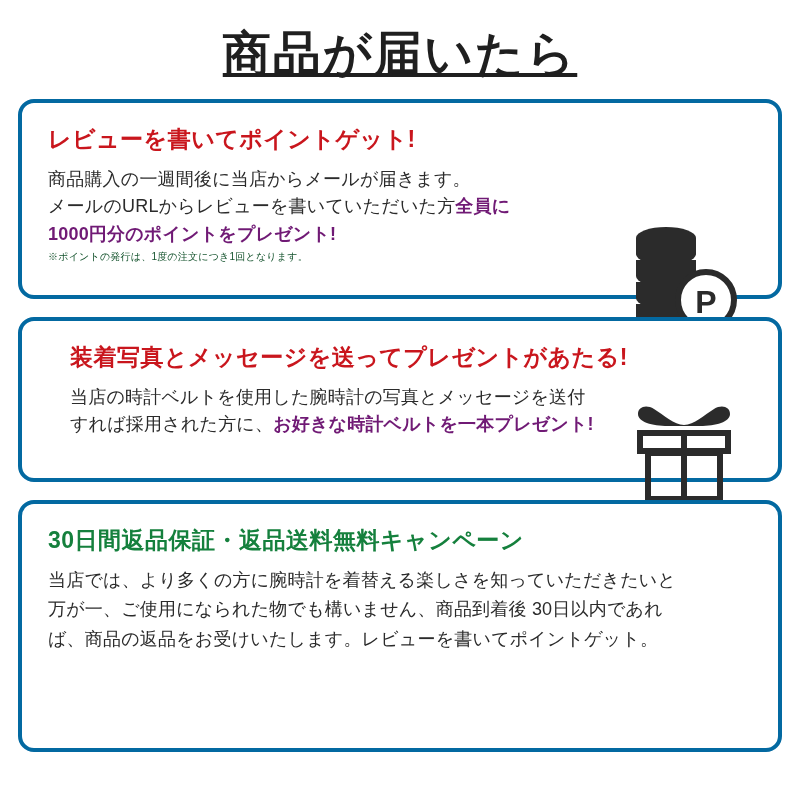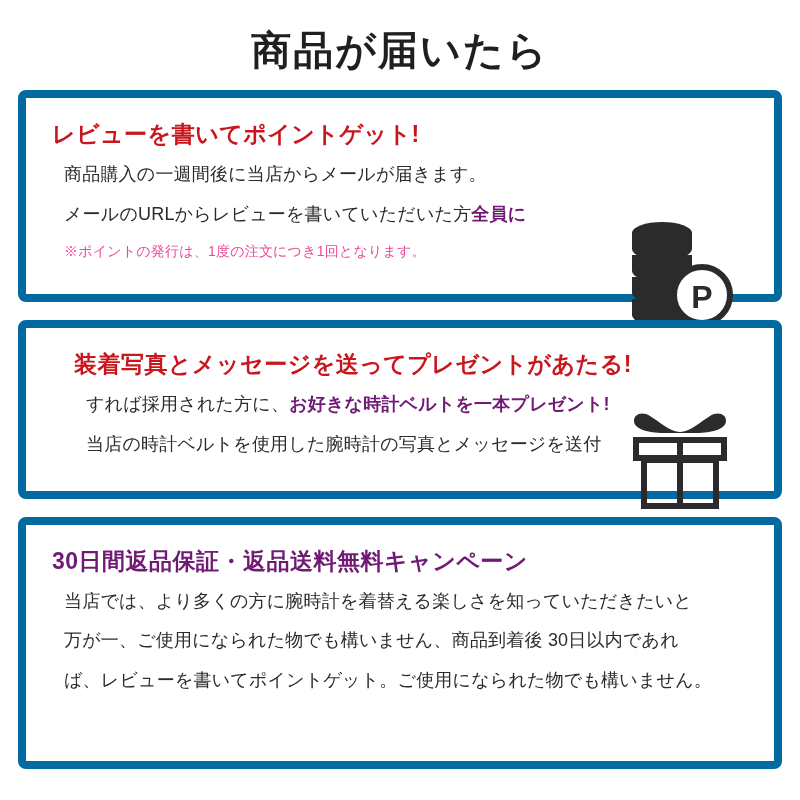--- a/index.html
+++ b/index.html
@@ -16,65 +16,66 @@
   }
   .page {
     position: relative;
     width: 800px;
     height: 800px;
     box-sizing: border-box;
     padding: 0 18px;
   }
   .page-title {
     text-align: center;
-    font-size: 40px;
+    font-size: 48px;
     font-weight: bold;
     letter-spacing: 2px;
     color: #1f1f1f;
     margin: 28px 0 18px 0;
     line-height: 1.1;
+    text-decoration: underline;
   }
   .card {
     position: relative;
-    border: 8px solid #0369a1;
-    border-radius: 8px;
+    border: 4px solid #0369a1;
+    border-radius: 16px;
     box-sizing: border-box;
     margin: 0 0 18px 0;
     padding: 22px 26px 20px 26px;
     background: #fff;
   }
   .card-title {
     font-size: 23px;
     font-weight: bold;
-    color: #701a75;
+    color: #15803d;
     margin: 0 0 12px 0;
     line-height: 1.25;
     letter-spacing: 0.5px;
   }
   .card-title.red {
     color: #c9161d;
   }
   .card-body {
     font-size: 18px;
     line-height: 1.55;
     color: #2b2b2b;
     letter-spacing: 0.2px;
   }
   .card-body p {
-    margin: 12px;
+    margin: 0;
   }
   .red {
     color: #701a75;
   }
   .bold {
     font-weight: bold;
   }
   .note {
-    font-size: 14px;
-    color: #ec4899;
+    font-size: 10px;
+    color: #14532d;
     margin-top: 6px;
     letter-spacing: 0.2px;
   }
   .card-1 { min-height: 200px; }
   .card-2 { min-height: 165px; padding-left: 48px; }
   .card-3 { min-height: 252px; }
 
   .art {
     position: absolute;
     right: 26px;
@@ -95,20 +96,23 @@
 
   <section class="card card-1">
     <h2 class="card-title red">レビューを書いてポイントゲット!</h2>
     <div class="card-body">
       <p>
         <span>商品購入の一週間後に当店からメールが届きます。</span>
       </p>
       <p>
         <span>メールのURLからレビューを書いていただいた方</span><span class="red bold">全員に</span>
       </p>
+      <p>
+        <span class="red bold">1000円分のポイントをプレゼント!</span>
+      </p>
       <p class="note">※ポイントの発行は、1度の注文につき1回となります。</p>
     </div>
     <span class="art art-coins">
       <svg width="118" height="118" viewBox="0 0 118 118" aria-hidden="true">
         <g fill="none" stroke="#2b2b2b" stroke-width="5">
           <ellipse cx="46" cy="17" rx="30" ry="11" fill="#2b2b2b" stroke="none"></ellipse>
           <path d="M16 17 v16 a30 11 0 0 0 60 0 v-16" fill="#2b2b2b" stroke="none"></path>
           <path d="M16 39 v16 a30 11 0 0 0 60 0 v-16" fill="#2b2b2b" stroke="none"></path>
           <path d="M16 61 v16 a30 11 0 0 0 60 0 v-16" fill="#2b2b2b" stroke="none"></path>
           <path d="M16 83 v16 a30 11 0 0 0 60 0 v-16" fill="#2b2b2b" stroke="none"></path>
@@ -116,24 +120,24 @@
         <circle cx="86" cy="79" r="28" fill="#ffffff" stroke="#2b2b2b" stroke-width="6"></circle>
         <text x="86" y="92" text-anchor="middle" font-family="Liberation Sans, sans-serif" font-size="32" font-weight="bold" fill="#2b2b2b">P</text>
       </svg>
     </span>
   </section>
 
   <section class="card card-2">
     <h2 class="card-title red">装着写真とメッセージを送ってプレゼントがあたる!</h2>
     <div class="card-body">
       <p>
-        <span>すれば採用された方に、</span><span class="red bold">お好きな時計ベルトを一本プレゼント!</span>
+        <span>当店の時計ベルトを使用した腕時計の写真とメッセージを送付</span>
       </p>
       <p>
-        <span>当店の時計ベルトを使用した腕時計の写真とメッセージを送付</span>
+        <span>すれば採用された方に、</span><span class="red bold">お好きな時計ベルトを一本プレゼント!</span>
       </p>
     </div>
     <span class="art art-gift">
       <svg width="112" height="104" viewBox="0 0 112 104" aria-hidden="true">
         <g fill="#2b2b2b">
           <path d="M56 24 C46 24 36 14 26 8 C18 3 10 6 10 13 C10 21 24 25 40 25 L56 25 Z"></path>
           <path d="M56 24 C66 24 76 14 86 8 C94 3 102 6 102 13 C102 21 88 25 72 25 L56 25 Z"></path>
         </g>
         <g fill="none" stroke="#2b2b2b" stroke-width="6">
           <rect x="12" y="32" width="88" height="18"></rect>
@@ -147,18 +151,18 @@
   <section class="card card-3">
     <h2 class="card-title">30日間返品保証・返品送料無料キャンペーン</h2>
     <div class="card-body">
       <p>
         <span>当店では、より多くの方に腕時計を着替える楽しさを知っていただきたいと</span>
       </p>
       <p>
         <span>万が一、ご使用になられた物でも構いません、商品到着後 30日以内であれ</span>
       </p>
       <p>
-        <span>ば、レビューを書いてポイントゲット。ご使用になられた物でも構いません。</span>
+        <span>ば、商品の返品をお受けいたします。レビューを書いてポイントゲット。</span>
       </p>
     </div>
   </section>
 
 </div>
 
 </body></html>

